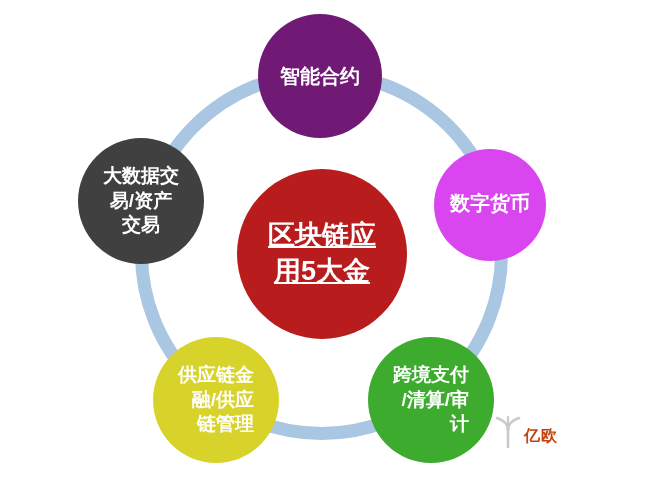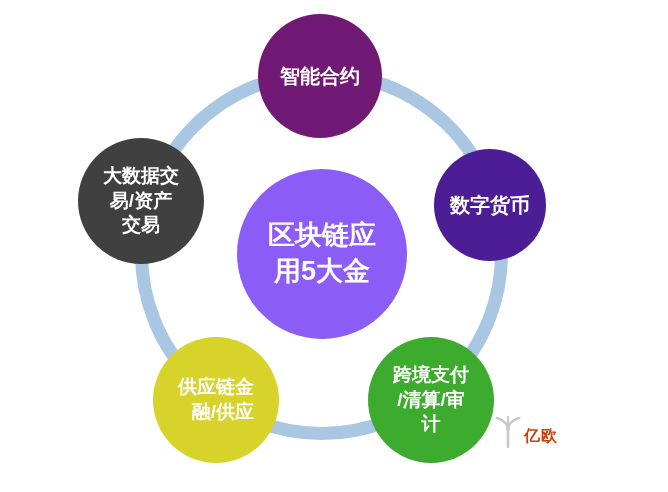--- a/index.html
+++ b/index.html
@@ -60,21 +60,21 @@
     left: 153px; top: 337px;
     width: 126px; height: 126px;
     font-size: 19px;
     text-align: right;
   }
   .node-bottom-right {
     left: 368px; top: 337px;
     width: 126px; height: 126px;
     font-size: 19px;
   }
-  .node-bottom-right .text-block { text-align: center; }
+  .node-bottom-right .text-block { text-align: right; }
   .watermark {
     position: absolute;
     left: 495px; top: 416px;
     display: flex;
     align-items: flex-end;
     gap: 3px;
     z-index: 3;
     color: #c2410c;
   }
   .watermark .logo-glyph { display: block; }
@@ -85,51 +85,52 @@
     padding-bottom: 1px;
   }
 </style>
 </head>
 <body>
 
 <div class="stage">
 
   <div class="ring" style="border-color: rgb(169, 198, 227);"></div>
 
-  <div class="node node-center" style="background-color: #8b5cf6;">
+  <div class="node node-center" style="background-color: #b91c1c; text-decoration: underline;">
     <div class="text-block">
       <span class="line">区块链应</span>
       <span class="line">用5大金</span>
     </div>
   </div>
 
   <div class="node node-top" style="background-color: #701a75;">
     <div class="text-block">
       <span class="line">智能合约</span>
     </div>
   </div>
 
-  <div class="node node-right" style="background-color: #4c1d95;">
+  <div class="node node-right" style="background-color: #d946ef; font-family: Liberation Mono, monospace;">
     <div class="text-block">
       <span class="line">数字货币</span>
     </div>
   </div>
 
   <div class="node node-bottom-right" style="background-color: rgb(61, 171, 46);">
     <div class="text-block">
       <span class="line">跨境支付</span>
       <span class="line">/清算/审</span>
       <span class="line">计</span>
     </div>
   </div>
 
   <div class="node node-bottom-left" style="background-color: rgb(216, 211, 43);">
     <div class="text-block">
       <span class="line">供应链金</span>
       <span class="line">融/供应</span>
+      <span class="line">链管理</span>
     </div>
   </div>
 
   <div class="node node-left" style="background-color: #404040;">
     <div class="text-block">
       <span class="line">大数据交</span>
       <span class="line">易/资产</span>
       <span class="line">交易</span>
     </div>
   </div>

